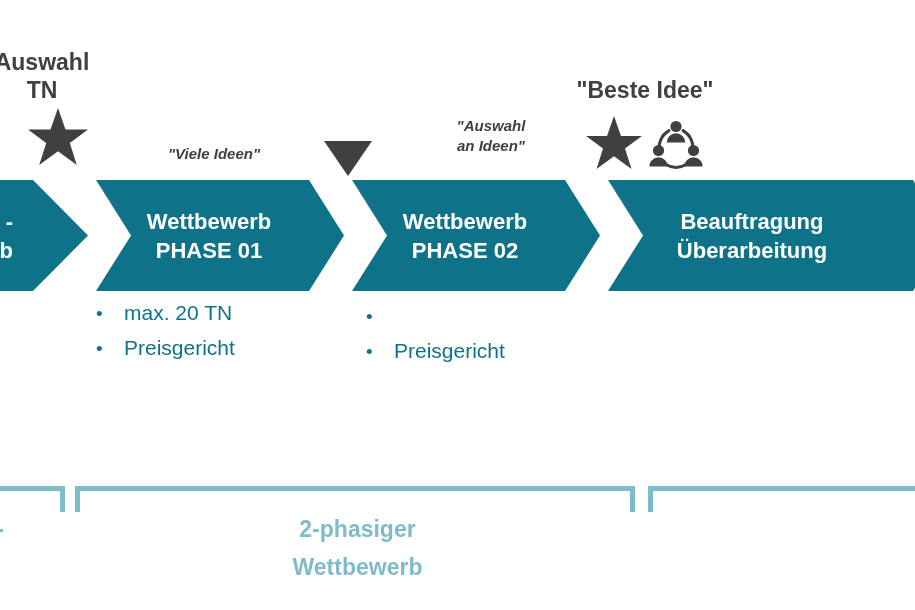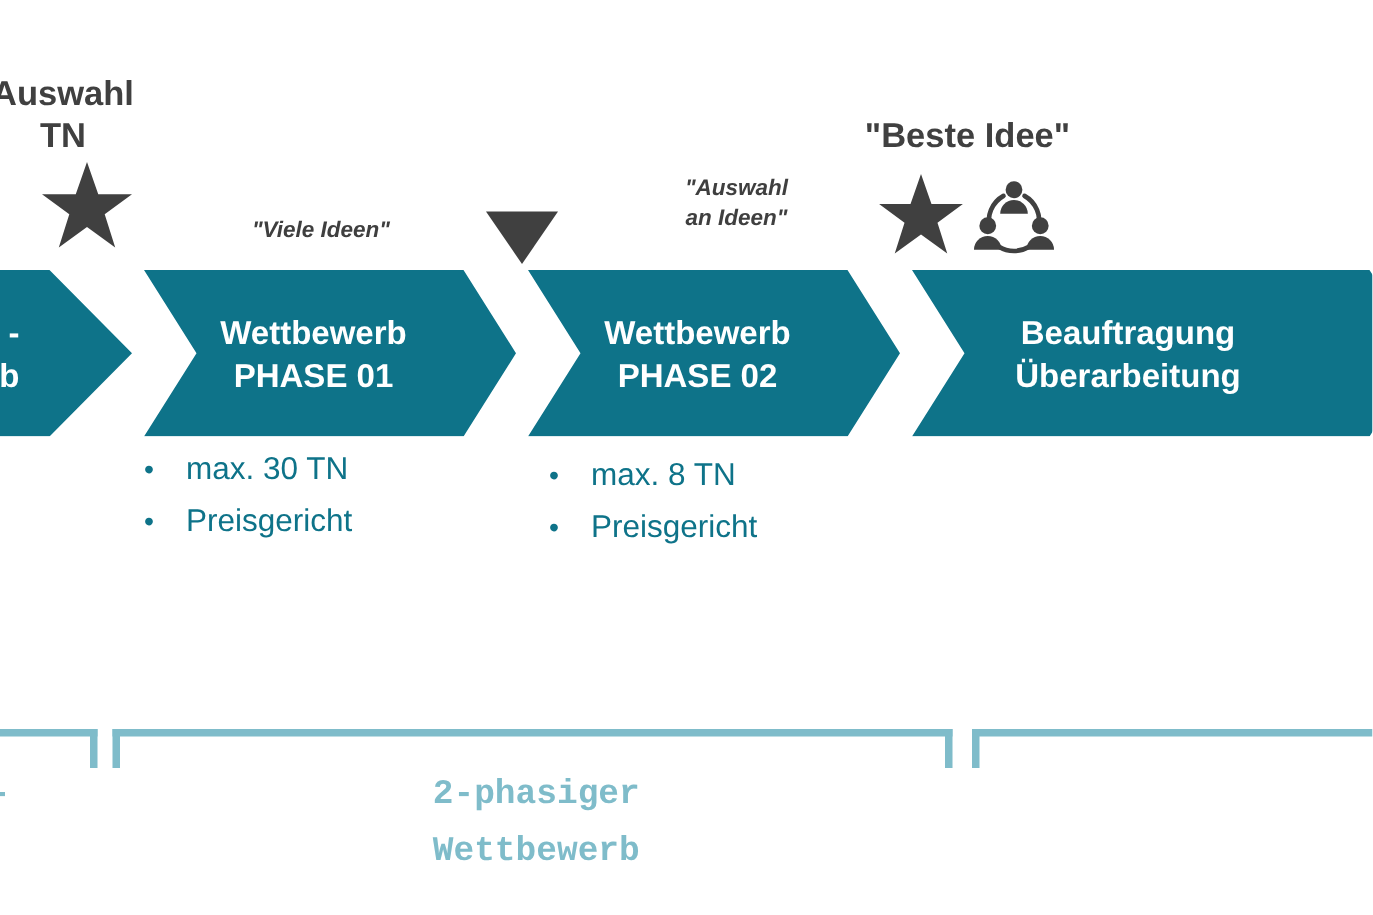--- a/index.html
+++ b/index.html
@@ -172,21 +172,20 @@
   }
   .bullet-text { white-space: nowrap; }
 
   
   #bracket-area {
     position: absolute;
     left: 0;
     top: 470px;
     width: 857px;
     height: 140px;
-    font-family: Liberation Mono, monospace;
   }
   .bracket {
     position: absolute;
     top: 16px;
     height: 26px;
     border-top: 5px solid #7fbcca;
     box-sizing: border-box;
   }
   .bracket.cap-left { border-left: 5px solid #7fbcca; }
   .bracket.cap-right { border-right: 5px solid #7fbcca; }
@@ -289,32 +288,31 @@
     <div class="chevron" id="chevron-3">
       <span class="chevron-label">Beauftragung
 Überarbeitung</span>
     </div>
 
   </div>
 
   <div class="bullet-group" id="bullets-phase-01">
     <div class="bullet-row">
       <span class="bullet-dot">•</span>
-      <span class="bullet-text">max. 30 TN</span>
+      <span class="bullet-text">max. 20 TN</span>
     </div>
     <div class="bullet-row">
       <span class="bullet-dot">•</span>
       <span class="bullet-text">Preisgericht</span>
     </div>
   </div>
 
   <div class="bullet-group" id="bullets-phase-02">
     <div class="bullet-row">
       <span class="bullet-dot">•</span>
-      <span class="bullet-text">max. 8 TN</span>
     </div>
     <div class="bullet-row">
       <span class="bullet-dot">•</span>
       <span class="bullet-text">Preisgericht</span>
     </div>
   </div>
 
   <div id="bracket-area">
 
     <div class="bracket cap-right" id="bracket-0"></div>

